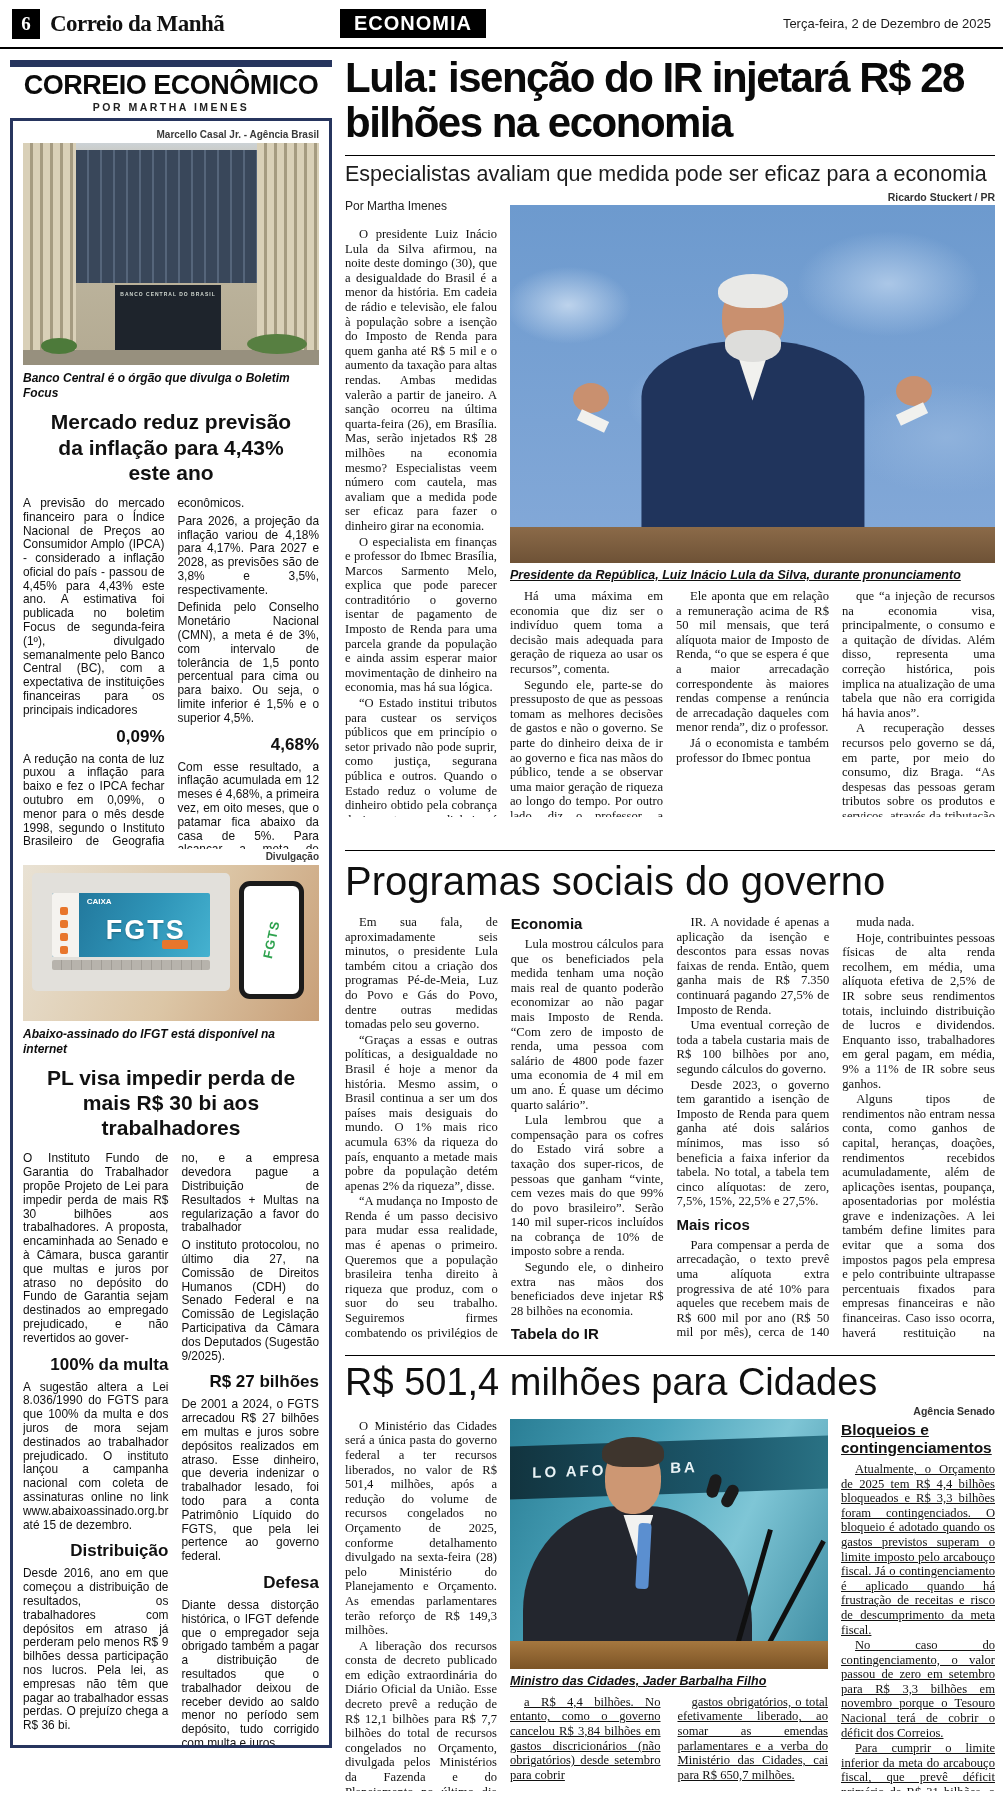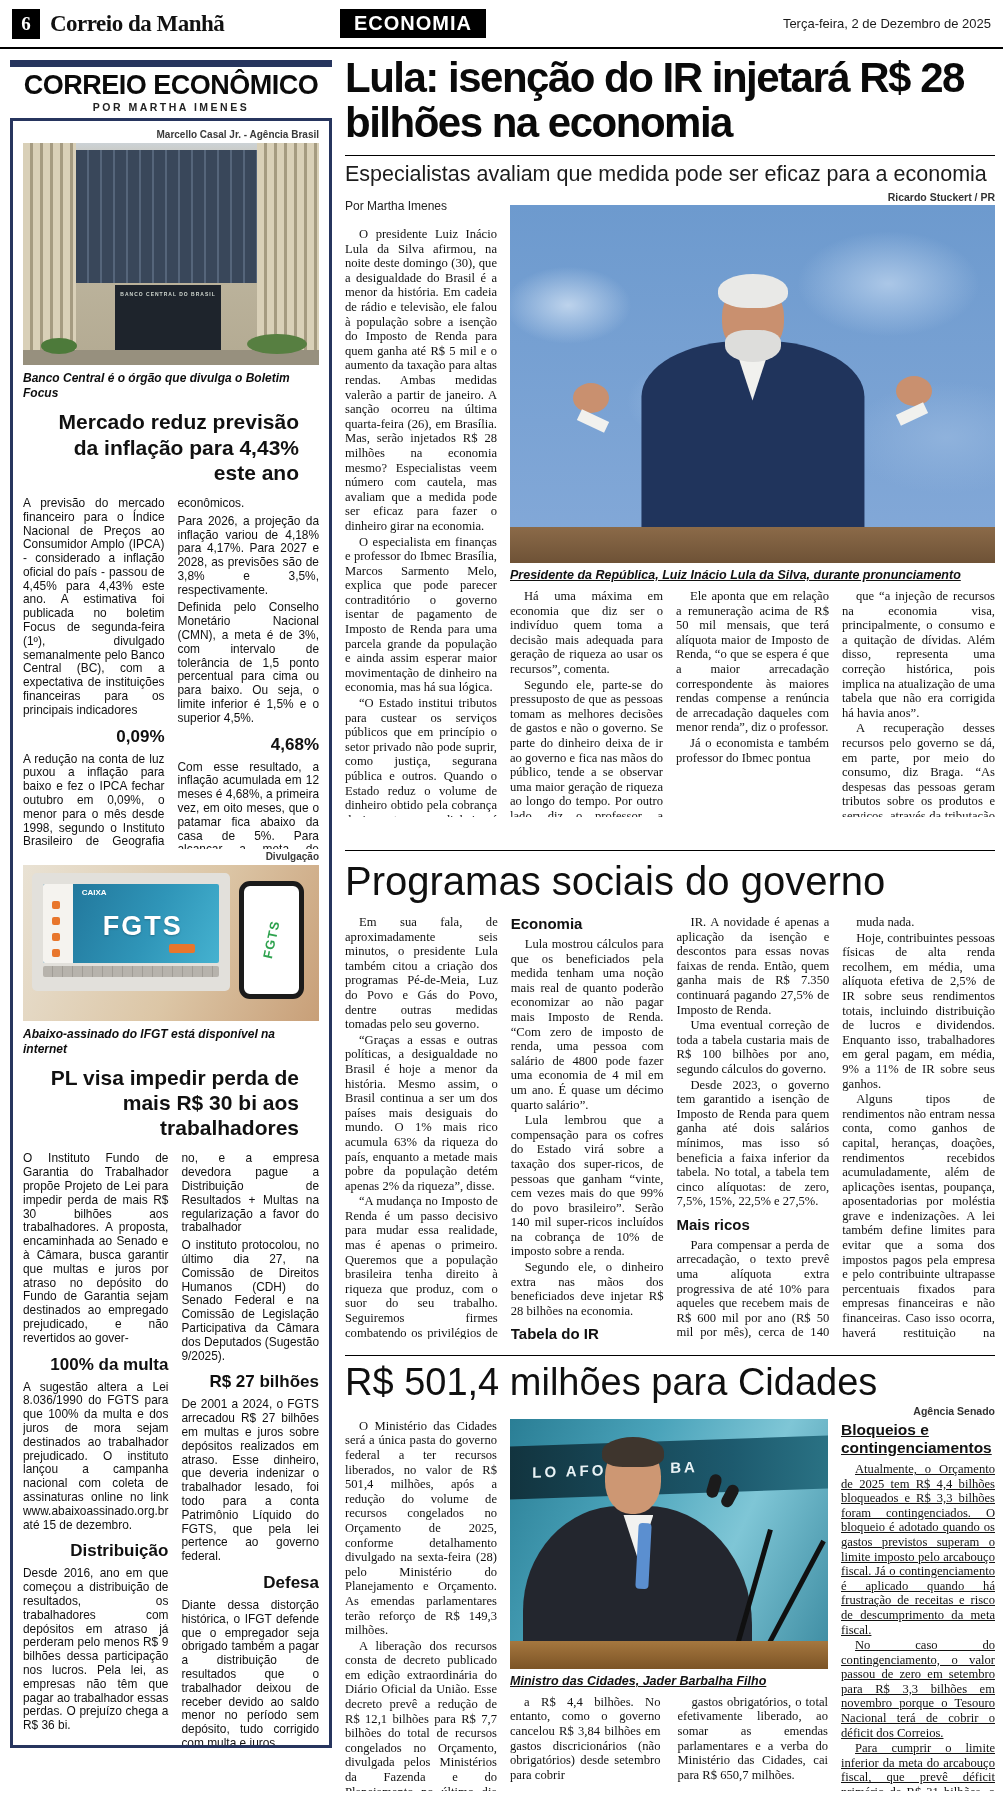--- a/index.html
+++ b/index.html
@@ -18,21 +18,21 @@
   
   #leftmod{position:absolute;left:10px;top:60px;width:322px;}
   .lc-topbar{height:7px;background:#27355E;}
   .lc-title{text-align:center;font:800 27px/1.05 "Liberation Sans",sans-serif;
             letter-spacing:-.5px;margin-top:4px;color:#0b0b0b;}
   .lc-byline{text-align:center;font:600 10.5px "Liberation Sans",sans-serif;
              letter-spacing:2.5px;color:#222;margin:2px 0 5px;}
   .lc-box{border:3px solid #27355E;padding:6px 10px;height:1630px;overflow:hidden;box-sizing:border-box;}
   .credit{text-align:right;font:700 10px "Liberation Sans",sans-serif;color:#3a3a3a;margin:2px 0 3px;}
   .caption{font:italic 700 12px/1.25 "Liberation Sans",sans-serif;margin:6px 0 8px;color:#0d0d0d;}
-  .lc-headline{text-align:right;font:700 21px/1.2 "Liberation Sans",sans-serif;margin:8px 20px 12px;}
+  .lc-headline{text-align:center;font:700 21px/1.2 "Liberation Sans",sans-serif;margin:8px 20px 12px;}
   .lc-cols{display:flex;gap:13px;overflow:hidden;text-align:justify;}
   .lc-cols.h1{height:352px;}
   .lc-cols.h2{height:600px;}
   .lc-col{flex:1;font:400 11.9px/1.16 "Liberation Sans",sans-serif;color:#101010;}
   .lc-col p{margin:0 0 4px;}
   .lc-subhead{text-align:right;font:700 17px "Liberation Sans",sans-serif;margin:9px 0 6px;text-indent:0;}
 
   
   .photo-bc{position:relative;height:222px;overflow:hidden;
     background:linear-gradient(180deg,#ccd2d6 0%,#c5bda7 12%,#b3aa92 100%);}
@@ -45,21 +45,21 @@
     display:flex;align-items:flex-start;justify-content:center;}
   .bc-sign{color:#cfd6cf;font:700 5px "Liberation Sans",sans-serif;letter-spacing:1px;margin-top:6px;}
   .bc-ground{position:absolute;left:0;right:0;bottom:0;height:7%;background:#97907e;}
   .bc-bush{position:absolute;bottom:5%;width:36px;height:16px;border-radius:50%;background:#4d7a3a;}
   .bc-bush.b1{left:6%;} .bc-bush.b2{right:4%;width:60px;height:20px;background:#577f41;}
 
   
   .photo-fgts{position:relative;height:156px;overflow:hidden;
     background:linear-gradient(115deg,#e9e2d4 0%,#dcc6a6 55%,#c89f78 100%);}
   .fg-laptop{position:absolute;left:3%;top:5%;width:67%;height:76%;background:#e2e0db;
-    border-radius:5px;padding:11px;box-sizing:border-box;text-decoration:underline;}
+    border-radius:5px;padding:20px;box-sizing:border-box;text-decoration:underline;}
   .fg-screen{position:relative;width:100%;height:82%;border-radius:2px;overflow:hidden;
     background:linear-gradient(115deg,#1e6f94 0%,#2f95b8 60%,#45b2d0 100%);}
   .fg-side{position:absolute;left:0;top:0;bottom:0;width:17%;background:#f5f3ef;}
   .fg-dot{position:absolute;left:5%;width:8px;height:8px;border-radius:2px;background:#e8762c;}
   .fg-brand{position:absolute;top:4px;left:4px;color:#fff;font:700 8px "Liberation Sans",sans-serif;}
   .fg-big{position:absolute;left:34%;top:34%;color:#fff;font:800 27px "Liberation Sans",sans-serif;
     letter-spacing:2px;text-shadow:0 1px 2px rgba(0,0,0,.25);}
   .fg-btn{position:absolute;right:14%;bottom:12%;width:26px;height:9px;background:#e8762c;border-radius:2px;}
   .fg-kb{width:100%;height:12%;margin-top:3px;border-radius:2px;
     background:repeating-linear-gradient(90deg,#b7b3ac 0 9px,#a19d96 9px 10px);}
@@ -114,21 +114,21 @@
   .p-cols{display:flex;gap:13px;height:424px;overflow:hidden;}
   .p-cols>div{flex:1;overflow:hidden;min-width:0;}
   .col-head{font:700 15px/1.2 "Liberation Sans",sans-serif;margin:7px 0 4px;text-indent:0;}
   #programas{height:504px;overflow:hidden;}
   #cidades{height:446px;overflow:hidden;position:relative;}
   .c-headline{font:400 38px/1.1 "Liberation Sans",sans-serif;margin:6px 0 0;color:#101010;}
   .c-credit{text-align:right;font:700 10.5px "Liberation Sans",sans-serif;color:#333;margin:1px 0 2px;}
   .c-grid{display:flex;gap:13px;height:372px;}
   .c-col1{width:152px;flex:none;overflow:hidden;}
   .c-mid{width:318px;flex:none;display:flex;flex-direction:column;min-width:0;}
-  .c-midcols{display:flex;gap:17px;flex:1;overflow:hidden;}
+  .c-midcols{display:flex;gap:17px;flex:1;overflow:hidden;text-decoration:underline;}
   .c-midcols>div{flex:1;min-width:0;}
   .c-col4{flex:1;overflow:hidden;min-width:0;text-decoration:underline;}
 
   
   .photo-jader{position:relative;height:250px;overflow:hidden;background:
     linear-gradient(115deg,#2a7e95 0%,#4aa3ba 35%,#7fc6d6 65%,#3b8aa0 100%);}
   .jd-band{position:absolute;top:9%;left:0;right:0;height:21%;
     background:linear-gradient(90deg,#12343f 0%,#1d5a6e 70%,#2a7284 100%);
     transform:skewY(-2deg);display:flex;align-items:center;}
   .jd-band span{color:#e8f2f5;font:800 15px "Liberation Sans",sans-serif;letter-spacing:3px;margin-left:7%;}

